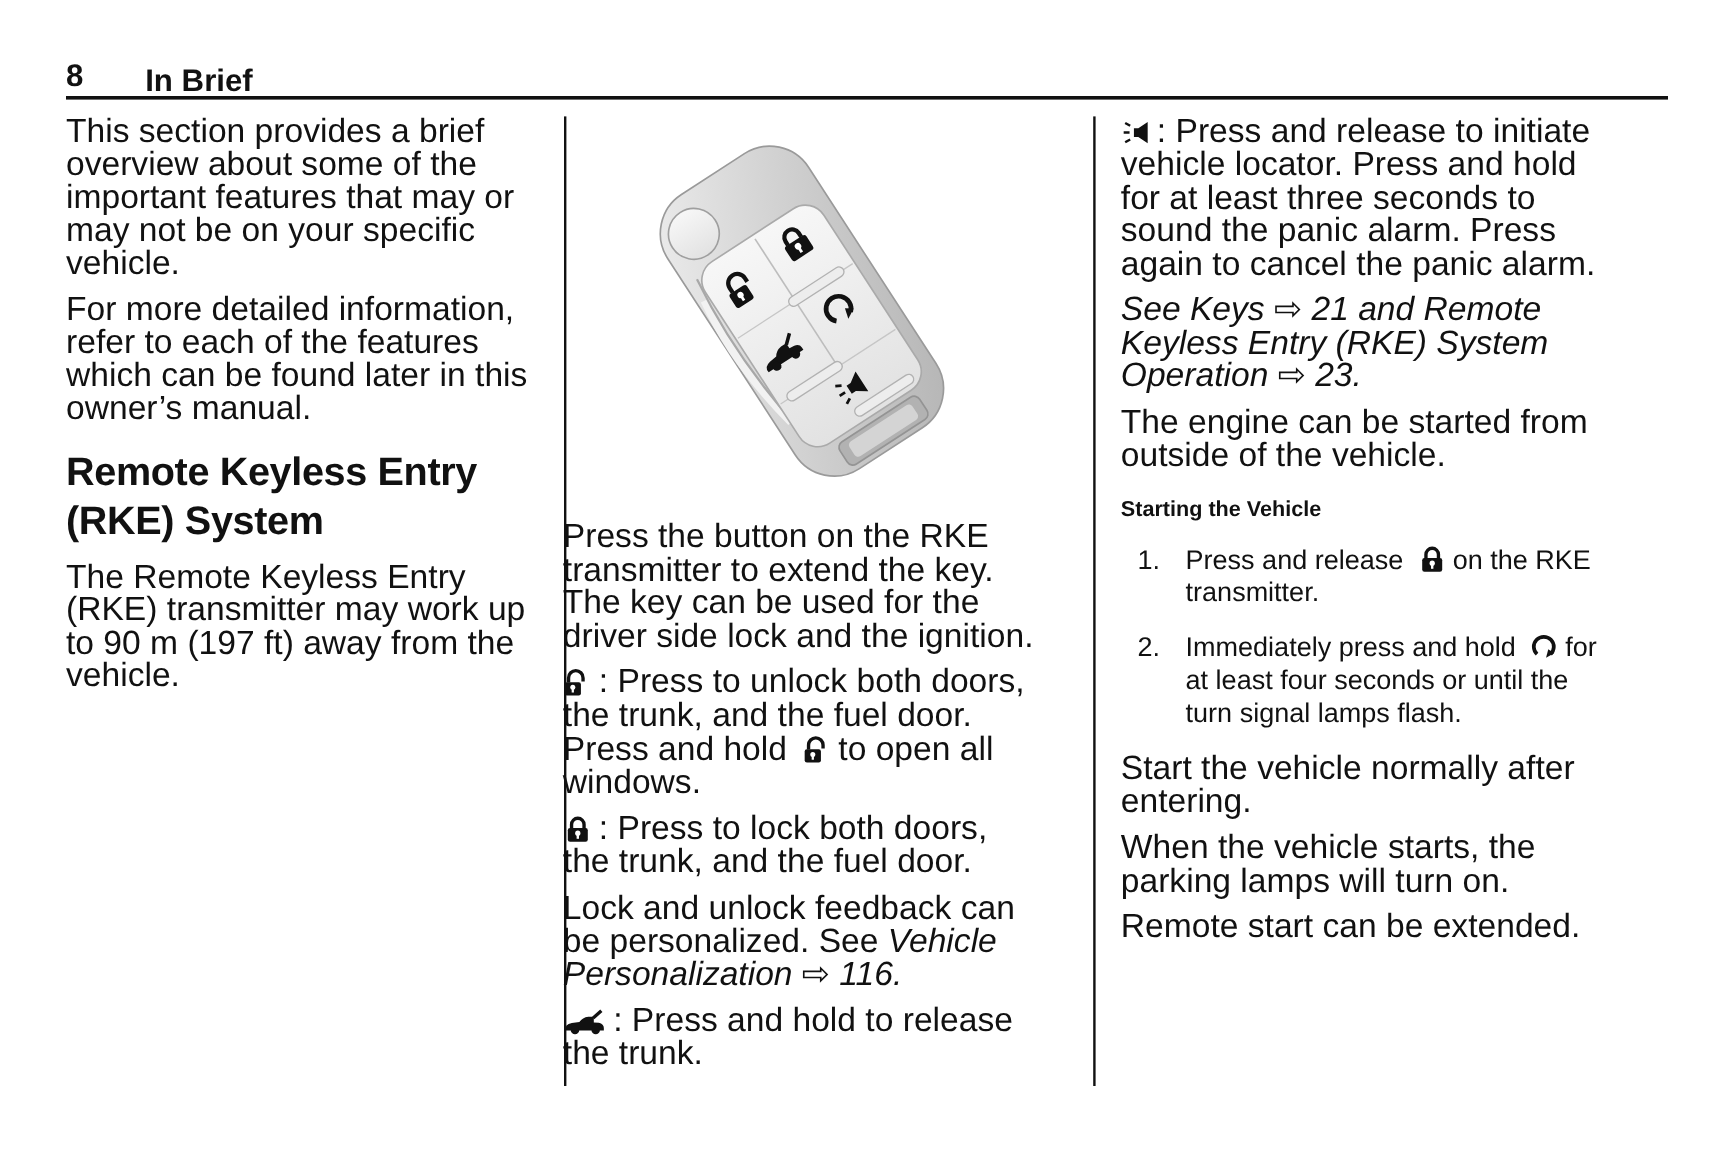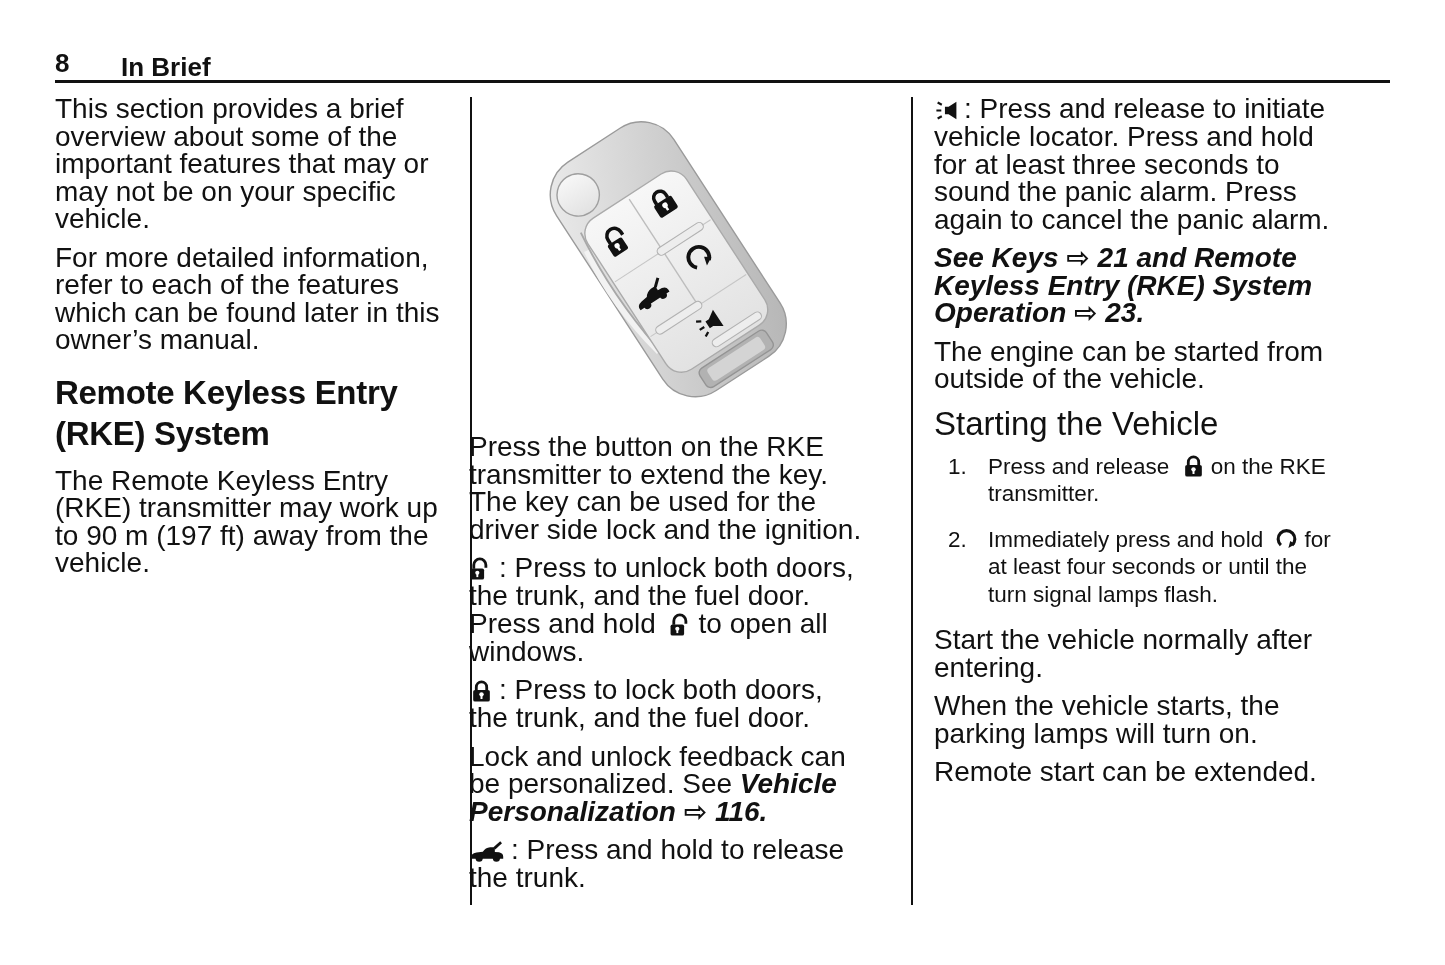--- a/index.html
+++ b/index.html
@@ -9,23 +9,23 @@
   .hdr-title{position:absolute;left:121px;top:52px;font-size:26px;font-weight:bold;}
   .hdr-rule{position:absolute;left:55px;top:80px;width:1335px;height:3px;background:#111;}
   .vrule{position:absolute;top:97px;width:2px;height:808px;background:#111;}
   .v1{left:470px;} .v2{left:911px;}
   .col{position:absolute;top:95px;}
   .col1{left:55px;width:400px;}
   .col2{left:469px;width:396px;}
   .col3{left:934px;width:414px;}
   .h1{font-size:33px;font-weight:bold;line-height:41px;margin:0 0 13px 0;letter-spacing:-0.3px;}
   .h1.mt{margin-top:18px;}
-  .h2{font-size:33px;font-weight:normal;line-height:30px;margin:16px 0 14px 0;}
+  .h2{font-size:18px;font-weight:bold;line-height:30px;margin:16px 0 14px 0;}
   p.body{font-size:28px;line-height:27.5px;margin:0 0 11px 0;}
-  .it{font-style:italic;font-weight:bold;}
+  .it{font-style:italic;}
   .ic{height:25px;width:25px;vertical-align:-5px;margin:0 5px 0 0;}
   .ic.after{margin:0 5px;}
   .ic-wide{height:23px;width:36px;vertical-align:-4px;margin:0 6px 0 0;}
   .steps{margin:6px 0 6px 0;}
   .step{display:flex;font-size:22.5px;line-height:27.5px;margin:0 0 18px 0;}
   .step-num{flex:none;width:40px;padding-left:14px;}
   .step-body{flex:1;}
   .fob-fig{width:396px;height:322px;margin:3px 0 13px 0;}
   .fob{width:396px;height:322px;display:block;}
   .hidden-defs{position:absolute;width:0;height:0;overflow:hidden;}

